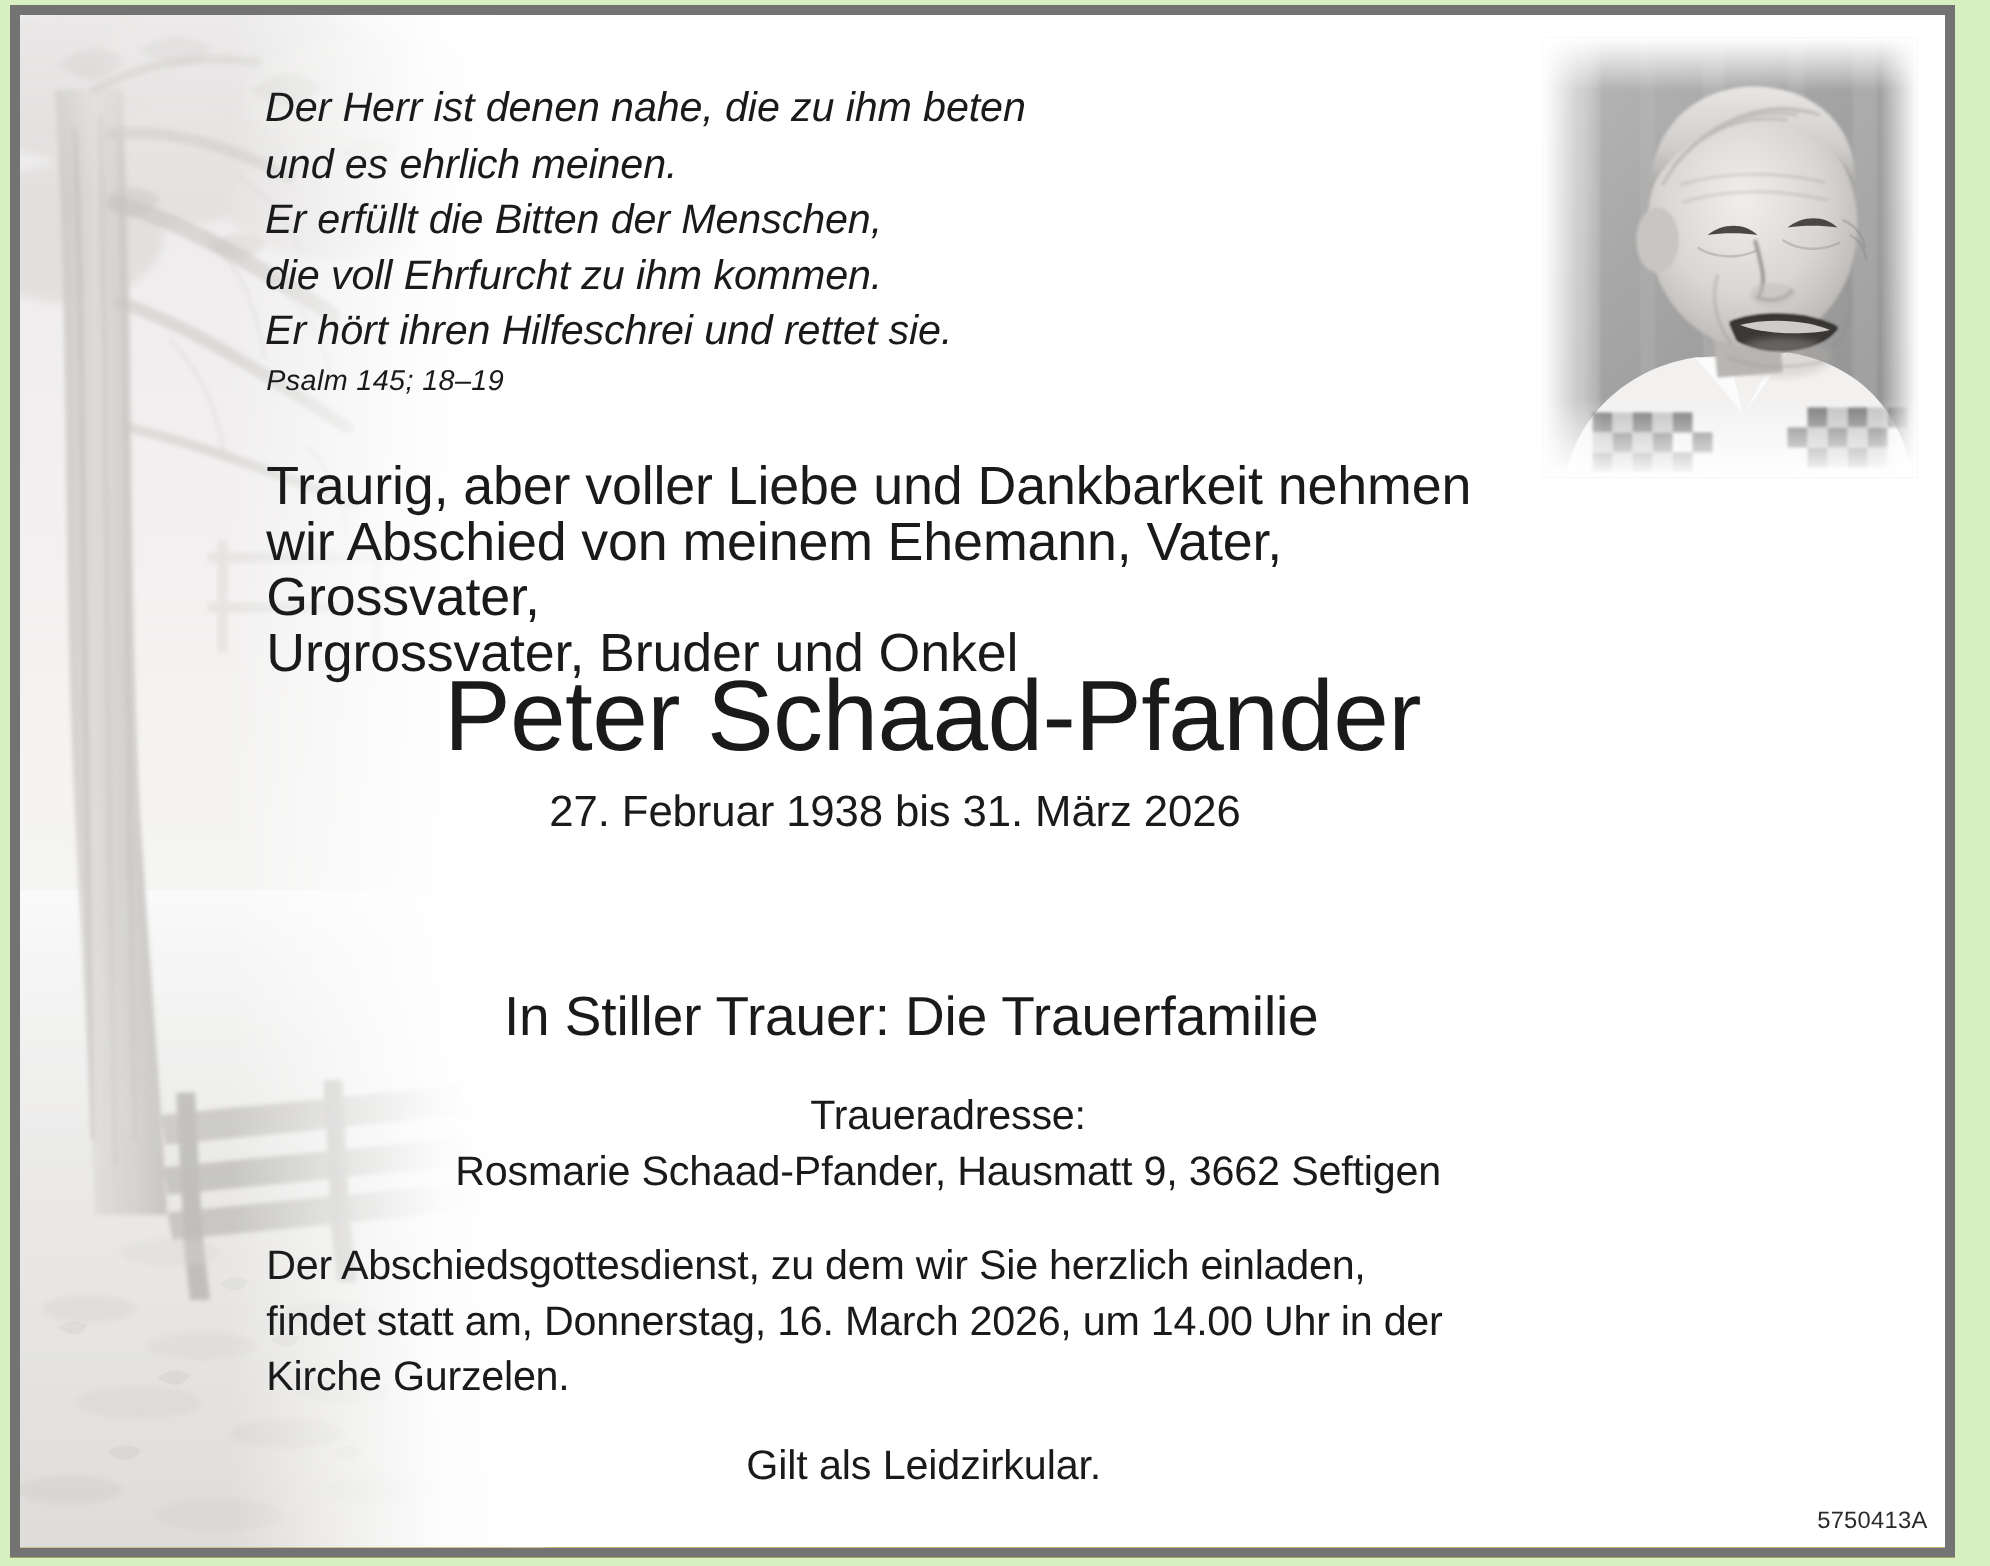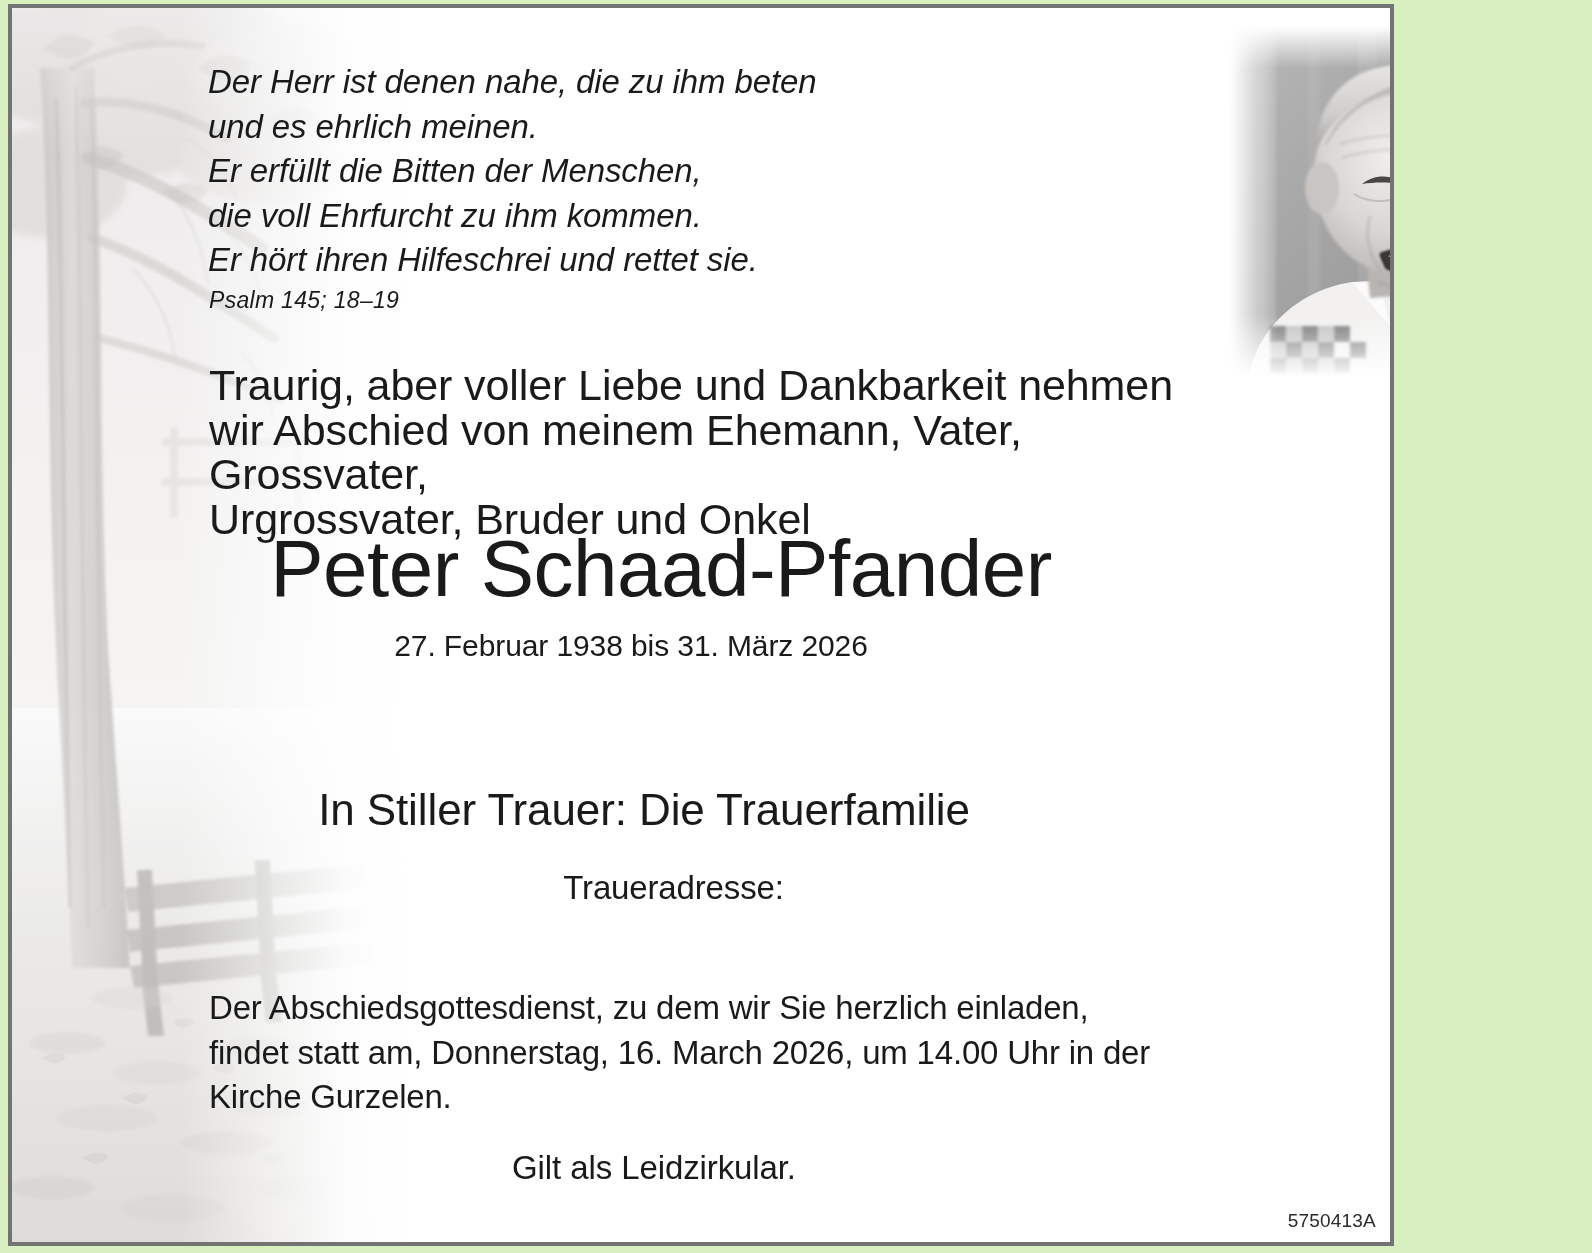--- a/index.html
+++ b/index.html
@@ -17,23 +17,23 @@
     height: 1253px;
     background: #d8f0c0;
     overflow: hidden;
   }
 
   
   .notice-frame {
     position: absolute;
     left: 8px;
     top: 4px;
-    width: 1386px;
+    width: 1556px;
     height: 1242px;
-    border: 4px solid #737373;
+    border: 8px solid #737373;
     background: #eab308;
     overflow: hidden;
     box-sizing: border-box;
   }
 
   .notice-inner {
     position: absolute;
     inset: 0;
     background: #ffffff;
     overflow: hidden;
@@ -151,21 +151,21 @@
     letter-spacing: -0.5px;
     padding-right: 80px;
   }
 
   .life-dates {
     position: absolute;
     left: 0;
     right: 0;
     top: 616px;
     text-align: center;
-    font-size: 30px;
+    font-size: 35px;
     line-height: 44px;
     color: #1a1a1a;
     padding-right: 140px;
     letter-spacing: -0.1px;
   }
 
   .farewell-line {
     position: absolute;
     left: 197px;
     top: 702px;
@@ -508,20 +508,21 @@
 Urgrossvater, Bruder und Onkel</div>
 
         <div class="deceased-name">Peter Schaad-Pfander</div>
         <div class="life-dates">27. Februar 1938 bis 31. März 2026</div>
 
 
         <div class="mourners">In Stiller Trauer: Die Trauerfamilie</div>
 
         <div class="address-block">
           <span class="address-label">Traueradresse:</span>
+          <span class="address-value">Rosmarie Schaad-Pfander, Hausmatt 9, 3662 Seftigen</span>
         </div>
 
         <div class="service-info">Der Abschiedsgottesdienst, zu dem wir Sie herzlich einladen,
 findet statt am, Donnerstag, 16. March 2026, um 14.00 Uhr in der
 Kirche Gurzelen.</div>
 
         <div class="circular-note">Gilt als Leidzirkular.</div>
 
         <div class="reference-code">5750413A</div>
       </div>

